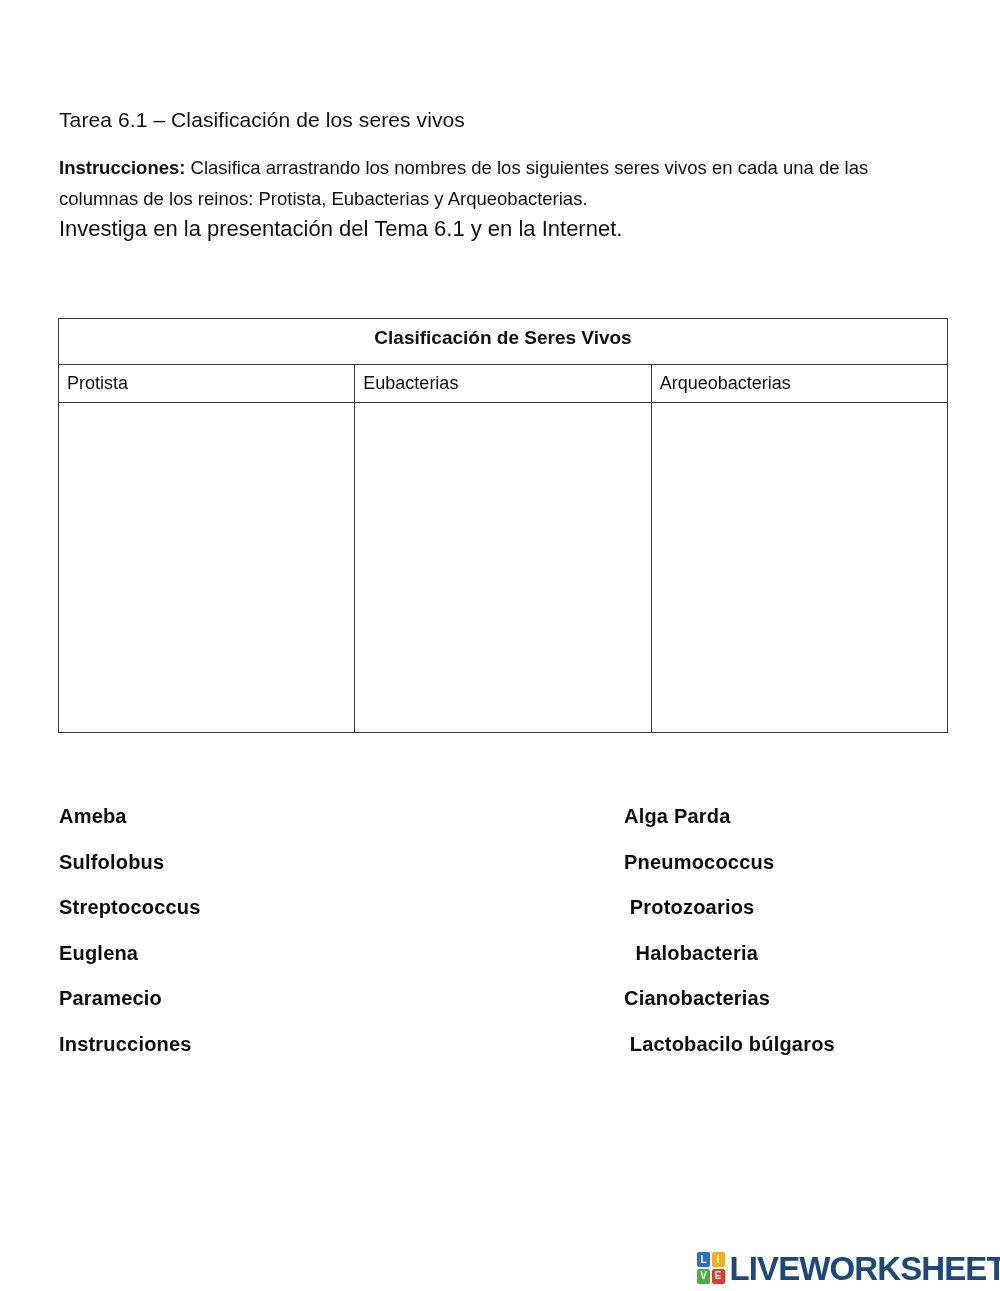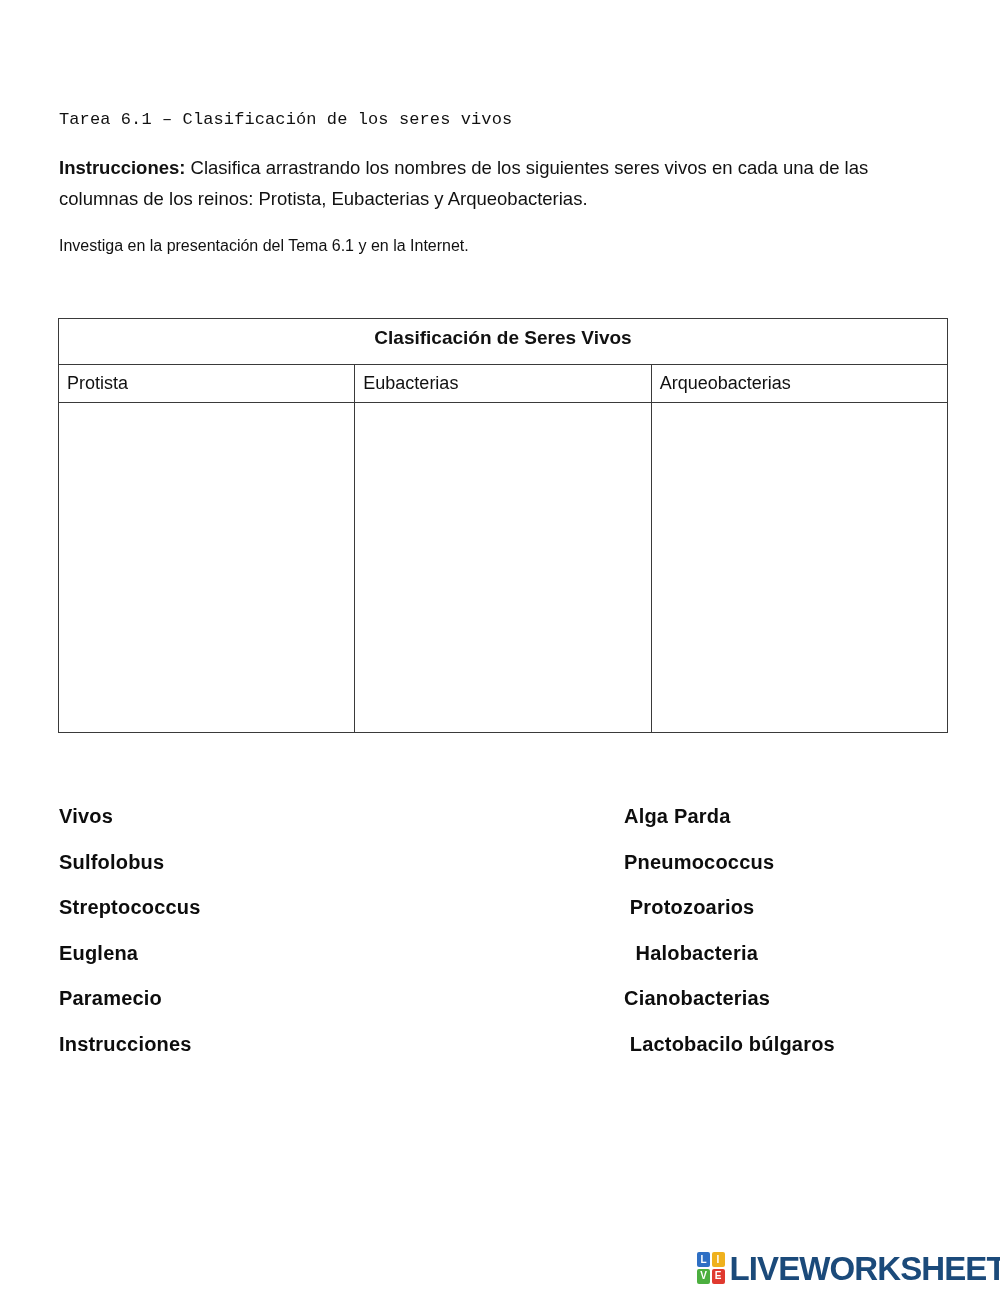--- a/index.html
+++ b/index.html
@@ -26,44 +26,42 @@
 
   
   .header-block {
     position: absolute;
     left: 59px;
     top: 105px;
     width: 890px;
   }
 
   .doc-title {
-    font-size: 17px;
+    font-size: 21px;
     line-height: 30px;
     color: #111111;
     font-weight: 400;
     letter-spacing: 0.1px;
-    font-family: Liberation Mono, monospace;
   }
 
   .instructions {
     margin-top: 17px;
     font-size: 18.5px;
     line-height: 31px;
     color: #111111;
     font-weight: 400;
     max-width: 860px;
   }
 
   .instructions .lead {
     font-weight: 700;
   }
 
   .investiga {
-    margin-top: 17px;
-    font-size: 16px;
+    font-size: 22px;
     line-height: 30px;
     color: #111111;
     font-weight: 400;
   }
 
   
   .table-wrap {
     position: absolute;
     left: 58px;
     top: 318px;
@@ -197,21 +195,21 @@
           <td class="tbl-body-cell"></td>
           <td class="tbl-body-cell"></td>
         </tr>
       </tbody>
     </table>
   </div>
 
   <div class="wordbank">
 
     <div class="wb-row">
-      <span class="wb-item wb-left">Vivos</span>
+      <span class="wb-item wb-left">Ameba</span>
       <span class="wb-item wb-right">Alga Parda</span>
     </div>
 
     <div class="wb-row">
       <span class="wb-item wb-left">Sulfolobus</span>
       <span class="wb-item wb-right">Pneumococcus</span>
     </div>
 
 
     <div class="wb-row">

